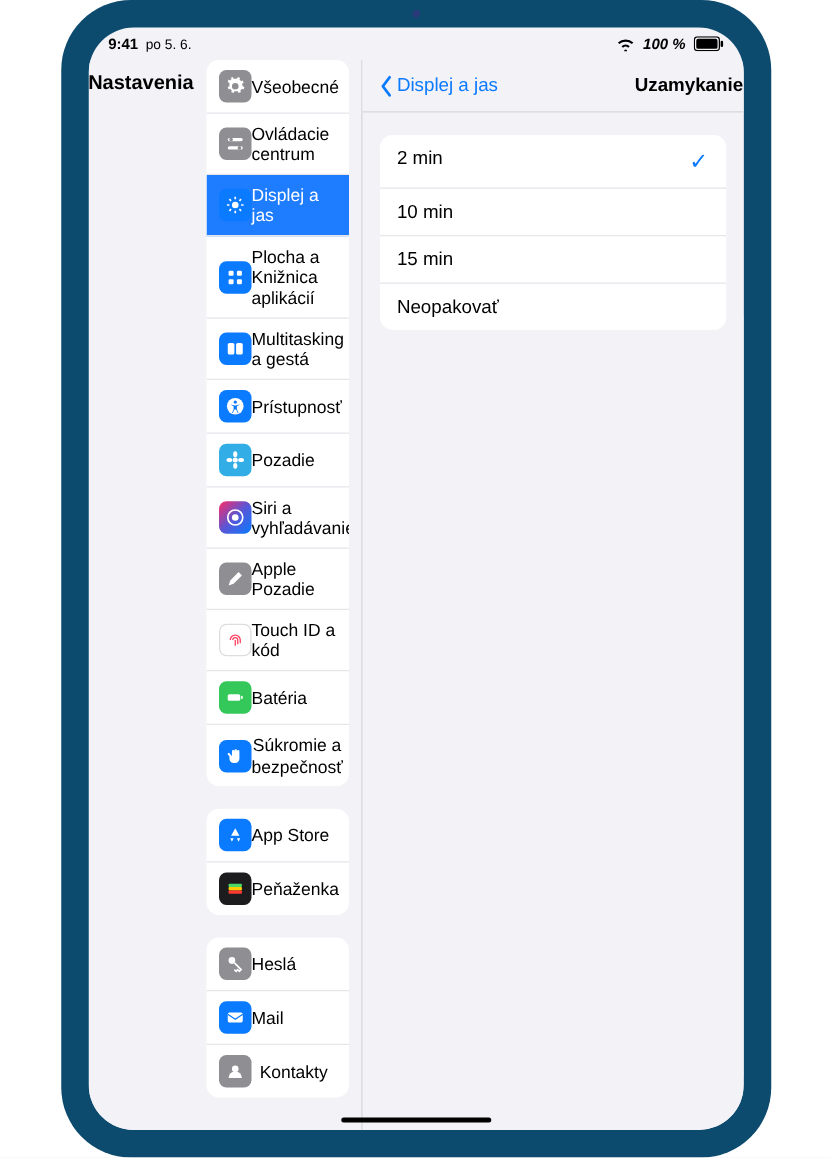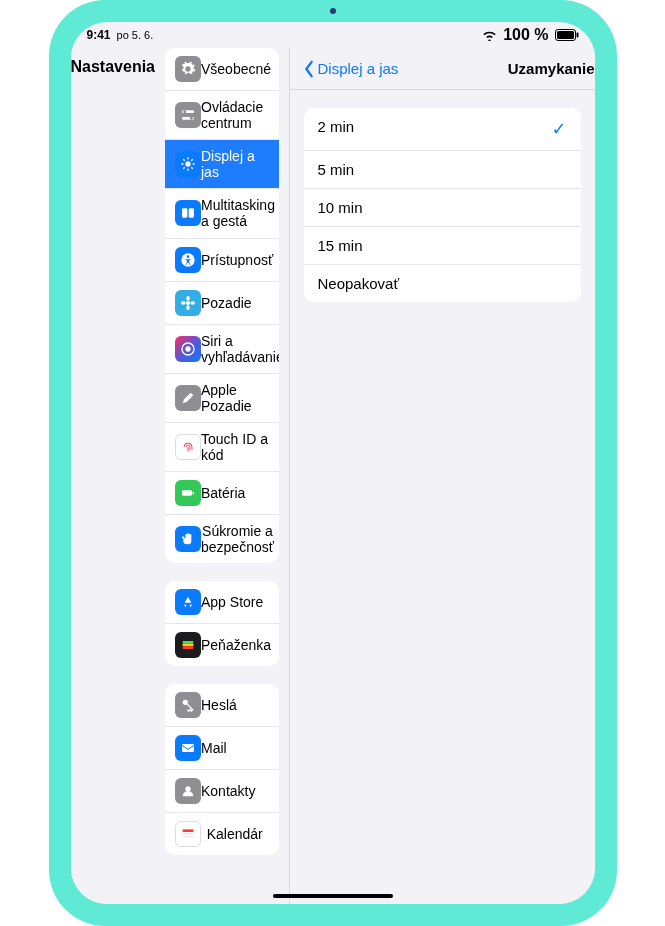--- a/index.html
+++ b/index.html
@@ -1,39 +1,39 @@
 <!DOCTYPE html>
 <html><head>
 <meta charset="utf-8">
 <style>
   * { box-sizing: border-box; margin: 0; padding: 0; }
   html, body { width: 665px; height: 926px; font-family: -apple-system, "Helvetica Neue", Arial, sans-serif; }
   body { background:#fff; display:flex; justify-content:center; align-items:center; }
 
   .device {
     width: 568px; height: 926px; position:relative;
-    border-radius:56px; background:#5eead4; padding:22px;
+    border-radius:56px; background:#0c4a6e; padding:22px;
   }
   .device::before{
     content:""; position:absolute; top:8px; left:50%; transform:translateX(-50%);
     width:6px; height:6px; border-radius:50%; background:#2a3a7a;
   }
   .screen {
     width:100%; height:100%; background:#f2f2f7;
     border-radius:36px; overflow:hidden; position:relative; display:flex; flex-direction:column;
   }
   .statusbar {
     height:26px; display:flex; align-items:center; justify-content:space-between;
     padding:0 16px; font-size:12px; font-weight:600; color:#000;
   }
   .status-left { display:flex; gap:6px; align-items:baseline;}
   .status-left .date { font-weight:400; font-size:11px;}
   .status-right { display:flex; gap:6px; align-items:center;}
   .wifi-icon, .battery-icon { display:inline-flex; }
-  .battery { font-size:16px; }
+  .battery { font-size:12px;font-style:italic; }
 
   .content { flex:1; display:flex; overflow:hidden; }
 
   
   .sidebar { width:218px; height:100%; background:#f2f2f7; display:flex; flex-direction:row; }
   .sidebar-title { text-align:center; font-weight:600; font-size:16px; padding:10px 0 12px; }
   .sidebar-scroll { flex:1; overflow-y:auto; padding:0 10px 10px; }
   .list-group { background:#fff; border-radius:10px; overflow:hidden; margin-bottom:18px; }
   .row {
     display:flex; align-items:center; padding:8px 10px;
@@ -143,20 +143,31 @@
                       <line x1="17" y1="7" x2="19" y2="5"></line>
                       <line x1="5" y1="19" x2="7" y2="17"></line>
                     </g>
                   </svg>
                 </div>
                 <div class="label">Displej a jas</div>
               </div>
               <div class="row">
                 <div class="icon bg-blue">
                   <svg viewBox="0 0 24 24" width="16" height="16">
+                    <rect x="4" y="4" width="6" height="6" rx="1.5" fill="#fff"></rect>
+                    <rect x="14" y="4" width="6" height="6" rx="1.5" fill="#fff"></rect>
+                    <rect x="4" y="14" width="6" height="6" rx="1.5" fill="#fff"></rect>
+                    <rect x="14" y="14" width="6" height="6" rx="1.5" fill="#fff"></rect>
+                  </svg>
+                </div>
+                <div class="label">Plocha a Knižnica aplikácií</div>
+              </div>
+              <div class="row">
+                <div class="icon bg-blue">
+                  <svg viewBox="0 0 24 24" width="16" height="16">
                     <rect x="3" y="5" width="8" height="14" rx="2" fill="#fff"></rect>
                     <rect x="13" y="5" width="8" height="14" rx="2" fill="#fff"></rect>
                   </svg>
                 </div>
                 <div class="label">Multitasking a gestá</div>
               </div>
               <div class="row">
                 <div class="icon bg-blue">
                   <svg viewBox="0 0 24 24" width="16" height="16">
                     <circle cx="12" cy="12" r="10" fill="#fff"></circle>
@@ -267,33 +278,20 @@
                 <div class="label">Mail</div>
               </div>
               <div class="row">
                 <div class="icon bg-gray">
                   <svg viewBox="0 0 24 24" width="16" height="16">
                     <circle cx="12" cy="9" r="4" fill="#fff"></circle>
                     <path d="M4 20a8 8 0 0116 0z" fill="#fff"></path>
                   </svg>
                 </div>
                 <div class="label">Kontakty</div>
-              </div>
-              <div class="row">
-                <div class="icon bg-white">
-                  <svg viewBox="0 0 24 24" width="16" height="16">
-                    <rect x="4" y="5" width="16" height="15" rx="2" fill="#fff"></rect>
-                    <rect x="4" y="5" width="16" height="4" fill="#ff3b30"></rect>
-                    <g stroke="#ccc">
-                      <line x1="4" y1="12" x2="20" y2="12"></line>
-                      <line x1="4" y1="16" x2="20" y2="16"></line>
-                    </g>
-                  </svg>
-                </div>
-                <div class="label">Kalendár</div>
               </div>
             </div>
           </div>
       </div>
 
       <div class="detail">
         <div class="detail-header">
           <div class="back-btn">
             <svg viewBox="0 0 12 20">
                 <path d="M9 2L3 10l6 8" stroke="#0a7aff" stroke-width="2.5" fill="none" stroke-linecap="round" stroke-linejoin="round"></path>
@@ -302,23 +300,20 @@
           </div>
           <div class="detail-title">Uzamykanie</div>
         </div>
         <div class="detail-body">
           <div class="options" id="options">
               <div class="option">
                 <span>2 min</span>
                 <span class="check">✓</span>
               </div>
               <div class="option">
-                <span>5 min</span>
-              </div>
-              <div class="option">
                 <span>10 min</span>
               </div>
               <div class="option">
                 <span>15 min</span>
               </div>
               <div class="option">
                 <span>Neopakovať</span>
               </div>
             </div>
         </div>

